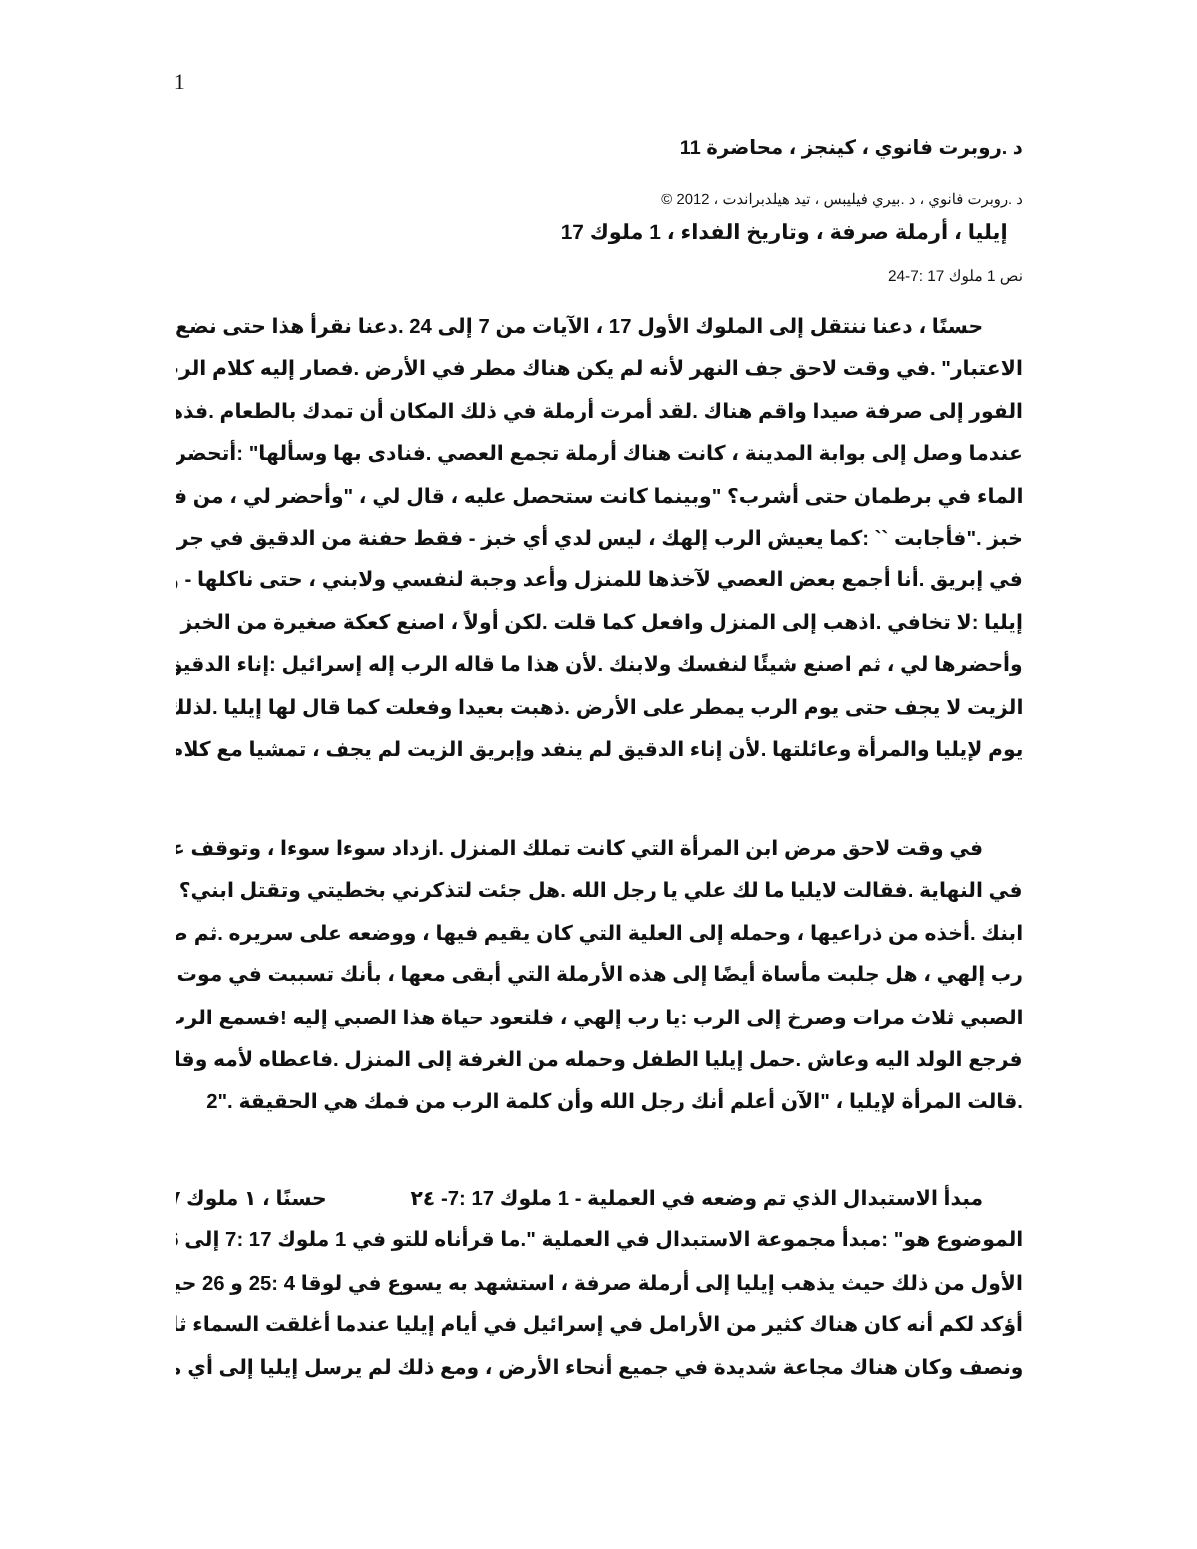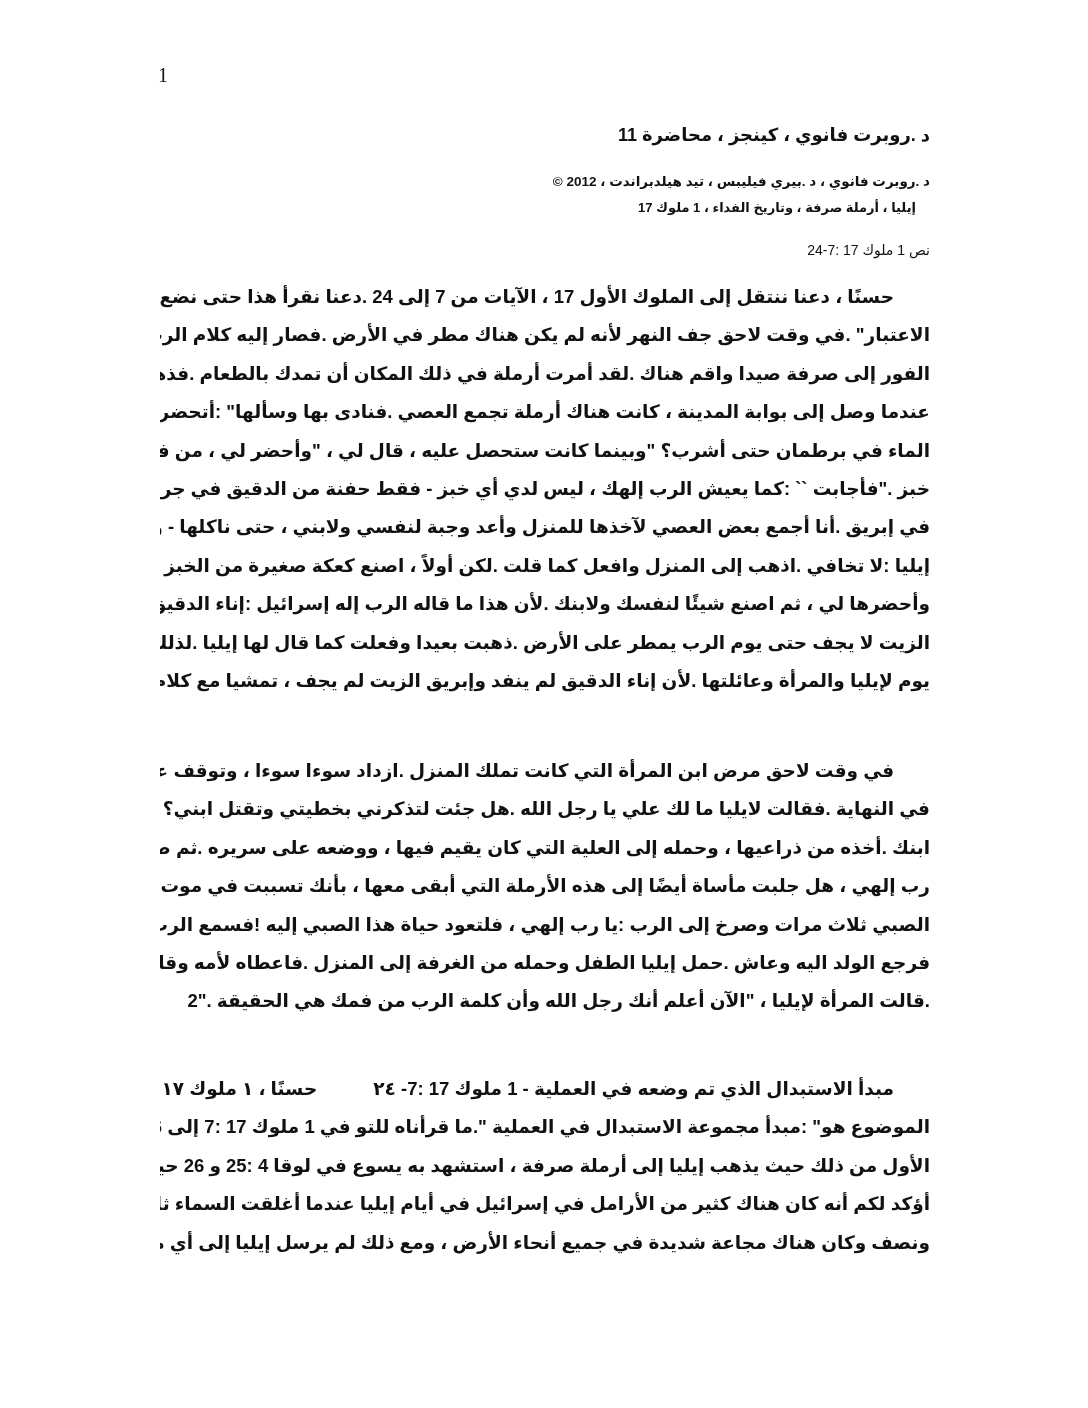--- a/index.html
+++ b/index.html
@@ -40,28 +40,28 @@
     }
     .title {
       top: 124px;
       font-size: 18px;
       font-weight: bold;
       letter-spacing: 0.2px;
     }
     .copyright {
       top: 173px;
       font-size: 13.5px;
-      font-weight: bold;
+      font-weight: normal;
     }
     .subtitle {
       top: 200px;
       right: 162px;
       left: auto;
       width: 460px;
-      font-size: 13px;
+      font-size: 19px;
       font-weight: bold;
       padding-right: 0;
       text-align: right;
     }
     .subtitle-inner { display: inline-block; margin-right: 10px; }
     .text-ref {
       top: 242px;
       font-size: 14px;
       font-family: "Liberation Sans", "DejaVu Sans", sans-serif;
     }
@@ -87,21 +87,21 @@
       overflow: hidden;
     }
     .line.last { text-align-last: right; }
     .line.first { padding-right: 36px; }
     .summary-line {
       display: flex;
       flex-direction: row;
       justify-content: flex-start;
       white-space: nowrap;
     }
-    .summary-line .seg-a { margin-left: 56px; }
+    .summary-line .seg-a { margin-left: 76px; }
   </style>
 </head>
 <body>
 
 <div class="page">
 
   <div class="page-number">1</div>
 
   <div class="header title">د .روبرت فانوي ، كينجز ، محاضرة 11</div>
   <div class="header copyright">د .روبرت فانوي ، د .بيري فيليبس ، تيد هيلدبراندت ، 2012 ©</div>

